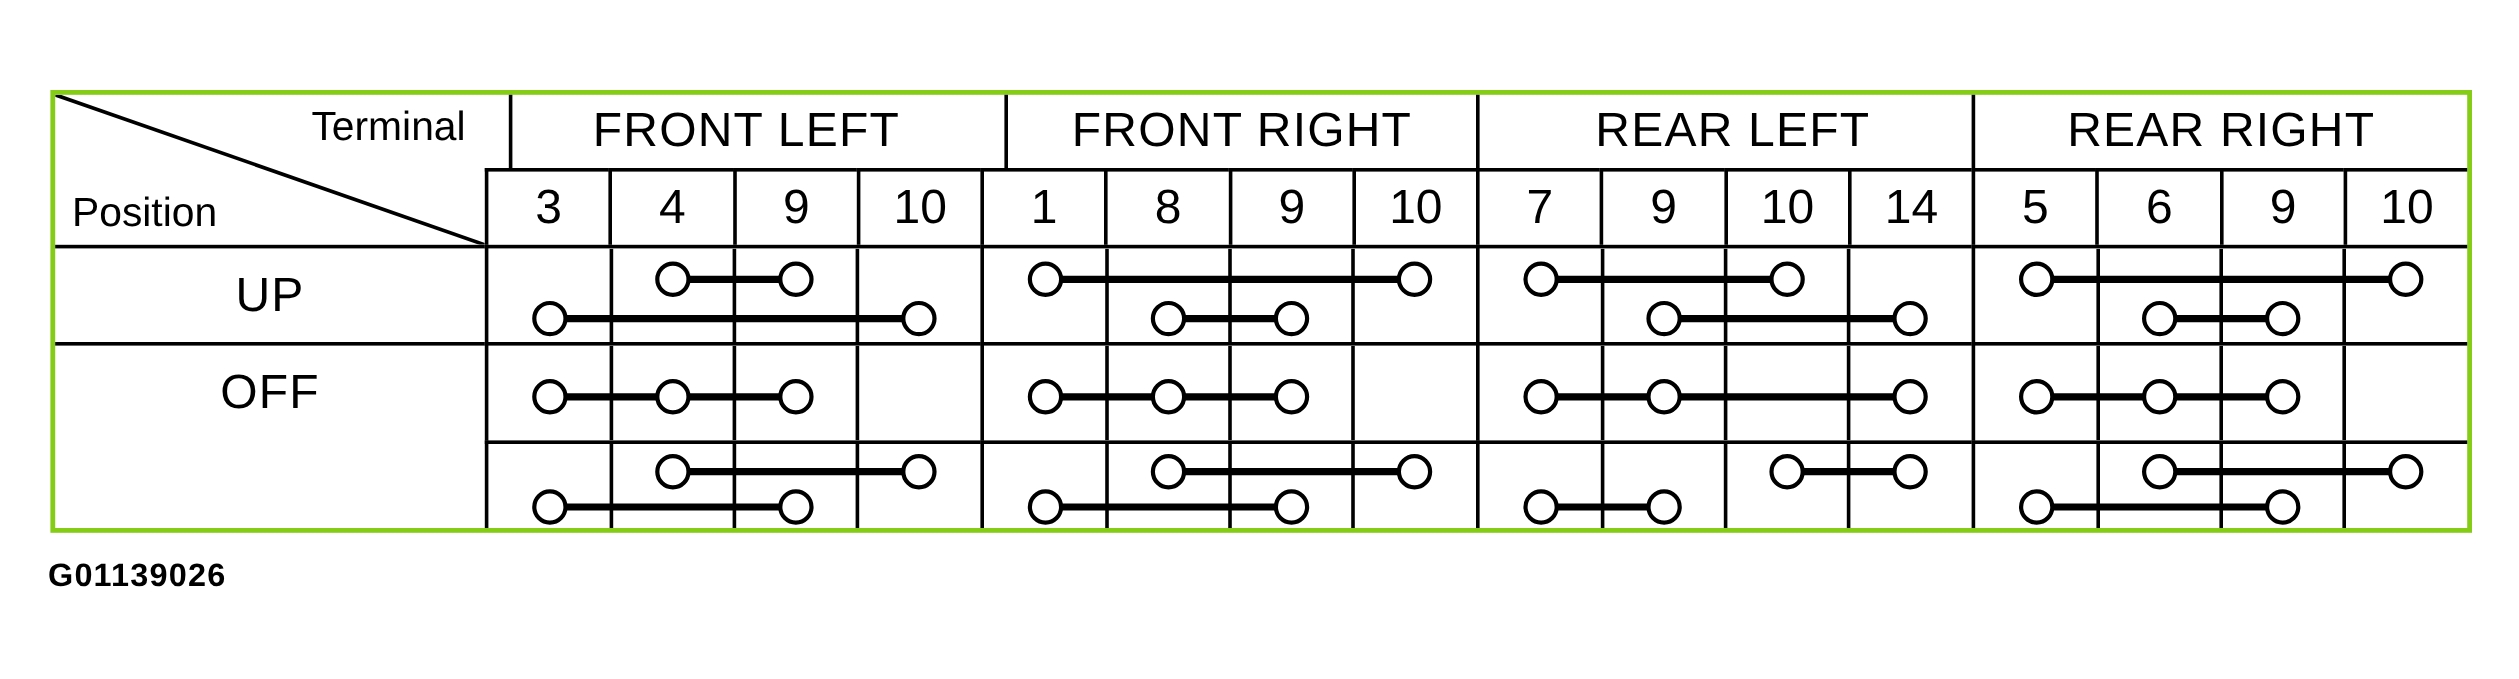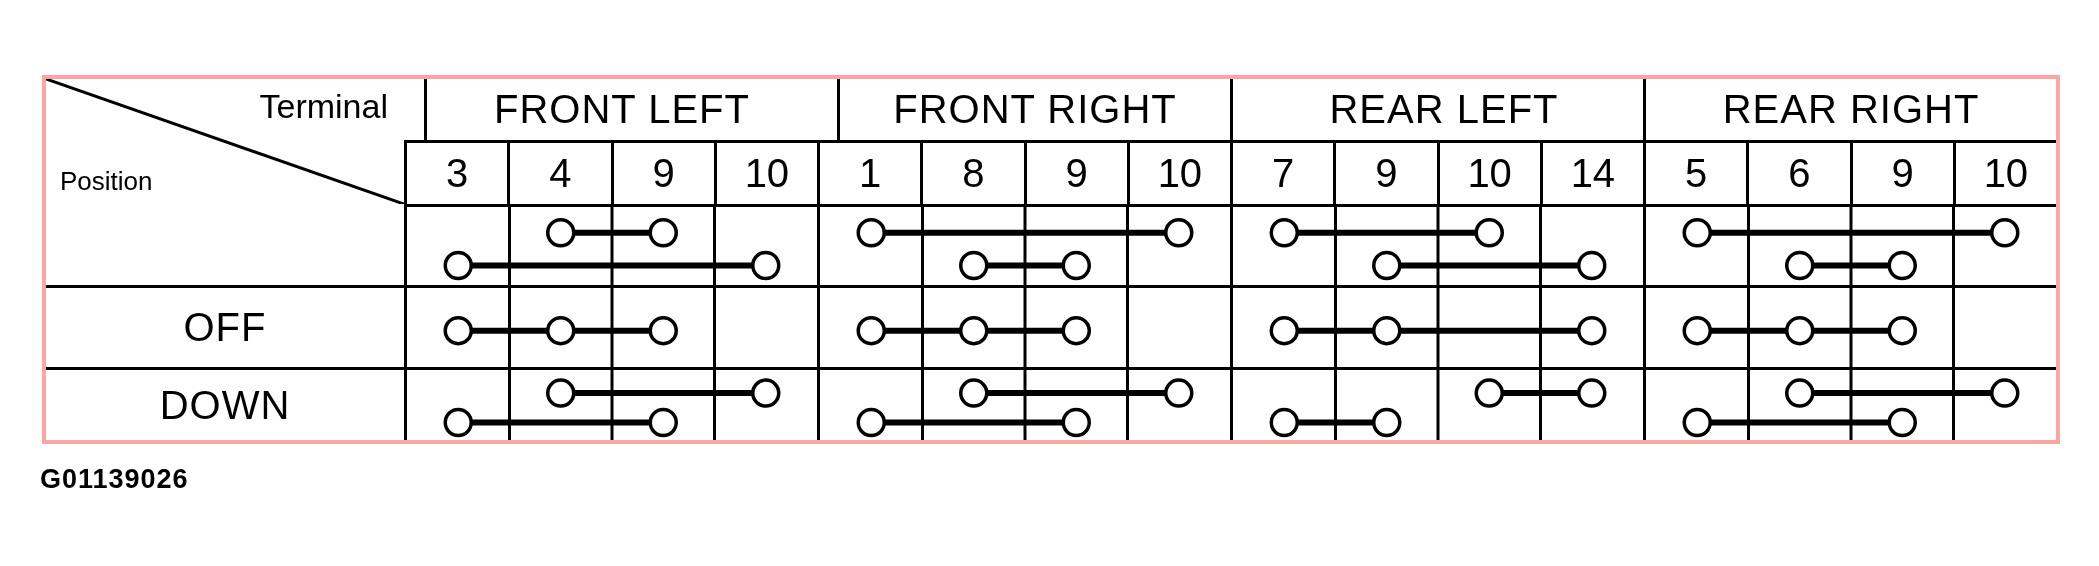--- a/index.html
+++ b/index.html
@@ -5,21 +5,21 @@
   * { box-sizing: border-box; }
   html,body { margin:0; padding:0; }
   body {
     width:2099px; height:566px; background:#ffffff; color:#000;
     font-family:"Liberation Sans", sans-serif;
   }
   .page { position:relative; width:2099px; height:566px; background:#ffffff; overflow:hidden; }
 
   .ctable {
     position:absolute; left:42px; top:75px; width:2018px; height:369px;
-    border:4px solid #fca5a5; background:#fff;
+    border:4px solid #84cc16; background:#fff;
     display:grid;
     grid-template-columns:358px repeat(16, 1fr);
     grid-template-rows:61px 64px 81px 82px auto;
   }
   .cell {
     border-left:3px solid #000; border-top:3px solid #000;
     display:flex; align-items:center; justify-content:center;
     overflow:hidden;
   }
   .no-left { border-left:none; }
@@ -27,21 +27,21 @@
 
   .corner {
     grid-column:1; grid-row:1 / 3; position:relative;
     border:none;
   }
   .corner svg { position:absolute; inset:0; width:100%; height:100%; }
   .corner-top {
     position:absolute; top:10px; right:16px; font-size:34px; line-height:1;
   }
   .corner-bottom {
-    position:absolute; bottom:10px; left:14px; font-size:26px; line-height:1;margin-top:28px;
+    position:absolute; bottom:10px; left:14px; font-size:34px; line-height:1;margin-top:28px;
   }
 
   .group-header { font-size:40px; letter-spacing:1px; white-space:nowrap; }
   .terminal-cell { font-size:40px; }
   .pos-cell { font-size:40px; letter-spacing:1px; }
   .body-cell { position:relative; padding:0; }
   .body-cell svg { display:block; position:absolute; left:0; top:0; }
 
   .figure-id {
     position:absolute; left:40px; top:464px;
@@ -223,18 +223,18 @@
           <line x1="205" y1="0" x2="205" y2="70" stroke="#000000" stroke-width="3"></line>
           <line x1="307.5" y1="0" x2="307.5" y2="70" stroke="#000000" stroke-width="3"></line>
           <line x1="153.75" y1="23.1" x2="358.75" y2="23.1" stroke="#000000" stroke-width="6"></line>
           <circle cx="153.75" cy="23.1" r="13" fill="#ffffff" stroke="#000000" stroke-width="3.5"></circle>
           <circle cx="358.75" cy="23.1" r="13" fill="#ffffff" stroke="#000000" stroke-width="3.5"></circle>
           <line x1="51.25" y1="52.5" x2="256.25" y2="52.5" stroke="#000000" stroke-width="6"></line>
           <circle cx="51.25" cy="52.5" r="13" fill="#ffffff" stroke="#000000" stroke-width="3.5"></circle>
           <circle cx="256.25" cy="52.5" r="13" fill="#ffffff" stroke="#000000" stroke-width="3.5"></circle>
         </svg>
       </div>
+      <div class="cell pos-cell no-left" style="grid-area: 3 / 1;">UP</div>
       <div class="cell pos-cell no-left" style="grid-area: 4 / 1;">OFF</div>
-      <div class="cell pos-cell no-left" style="grid-area: 5 / 1;">DOWN</div>
     </div>
 
   <div class="figure-id">G01139026</div>
 </div>
 
 </body></html>

